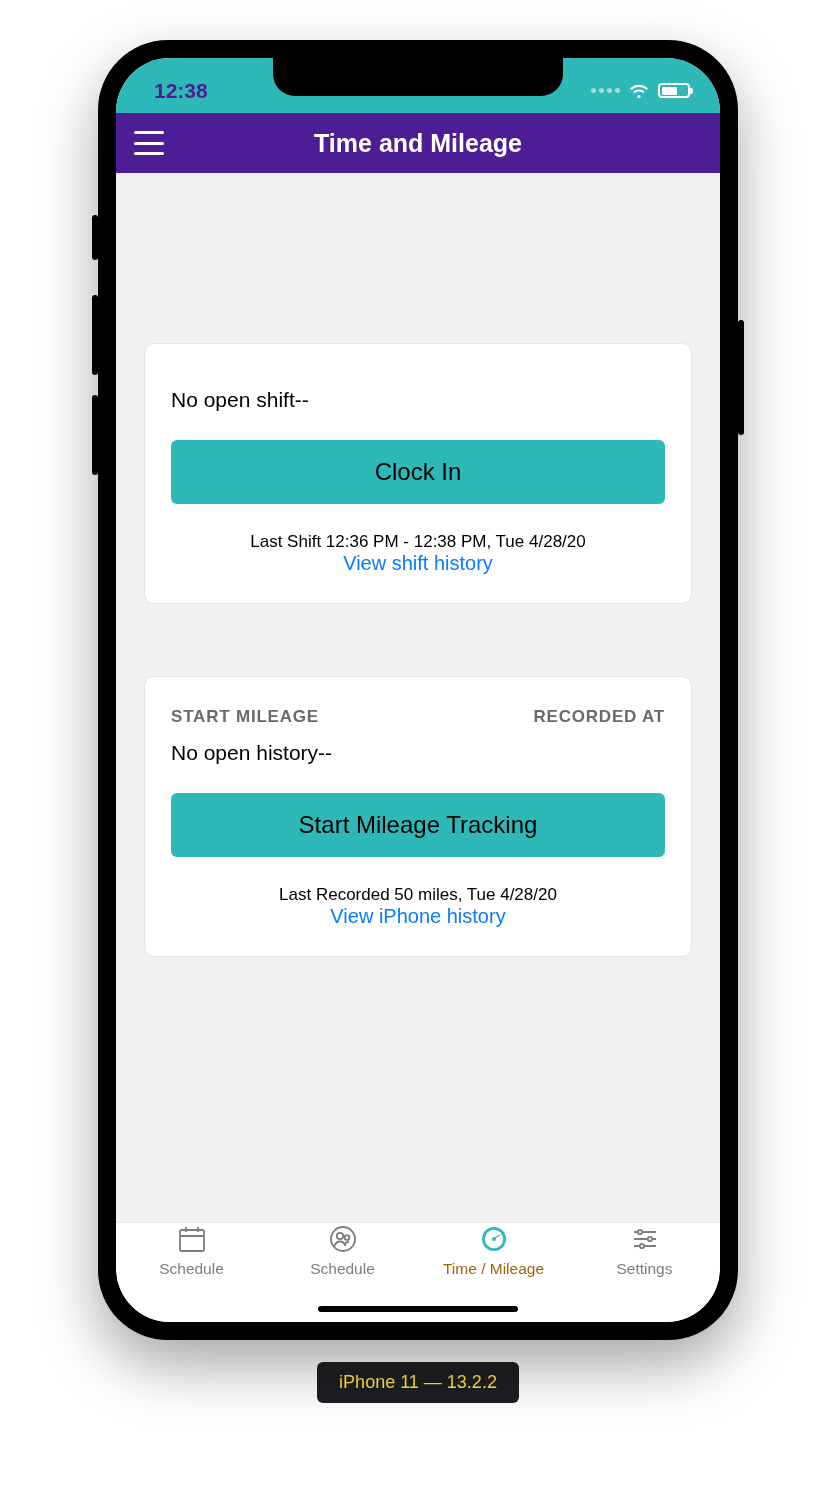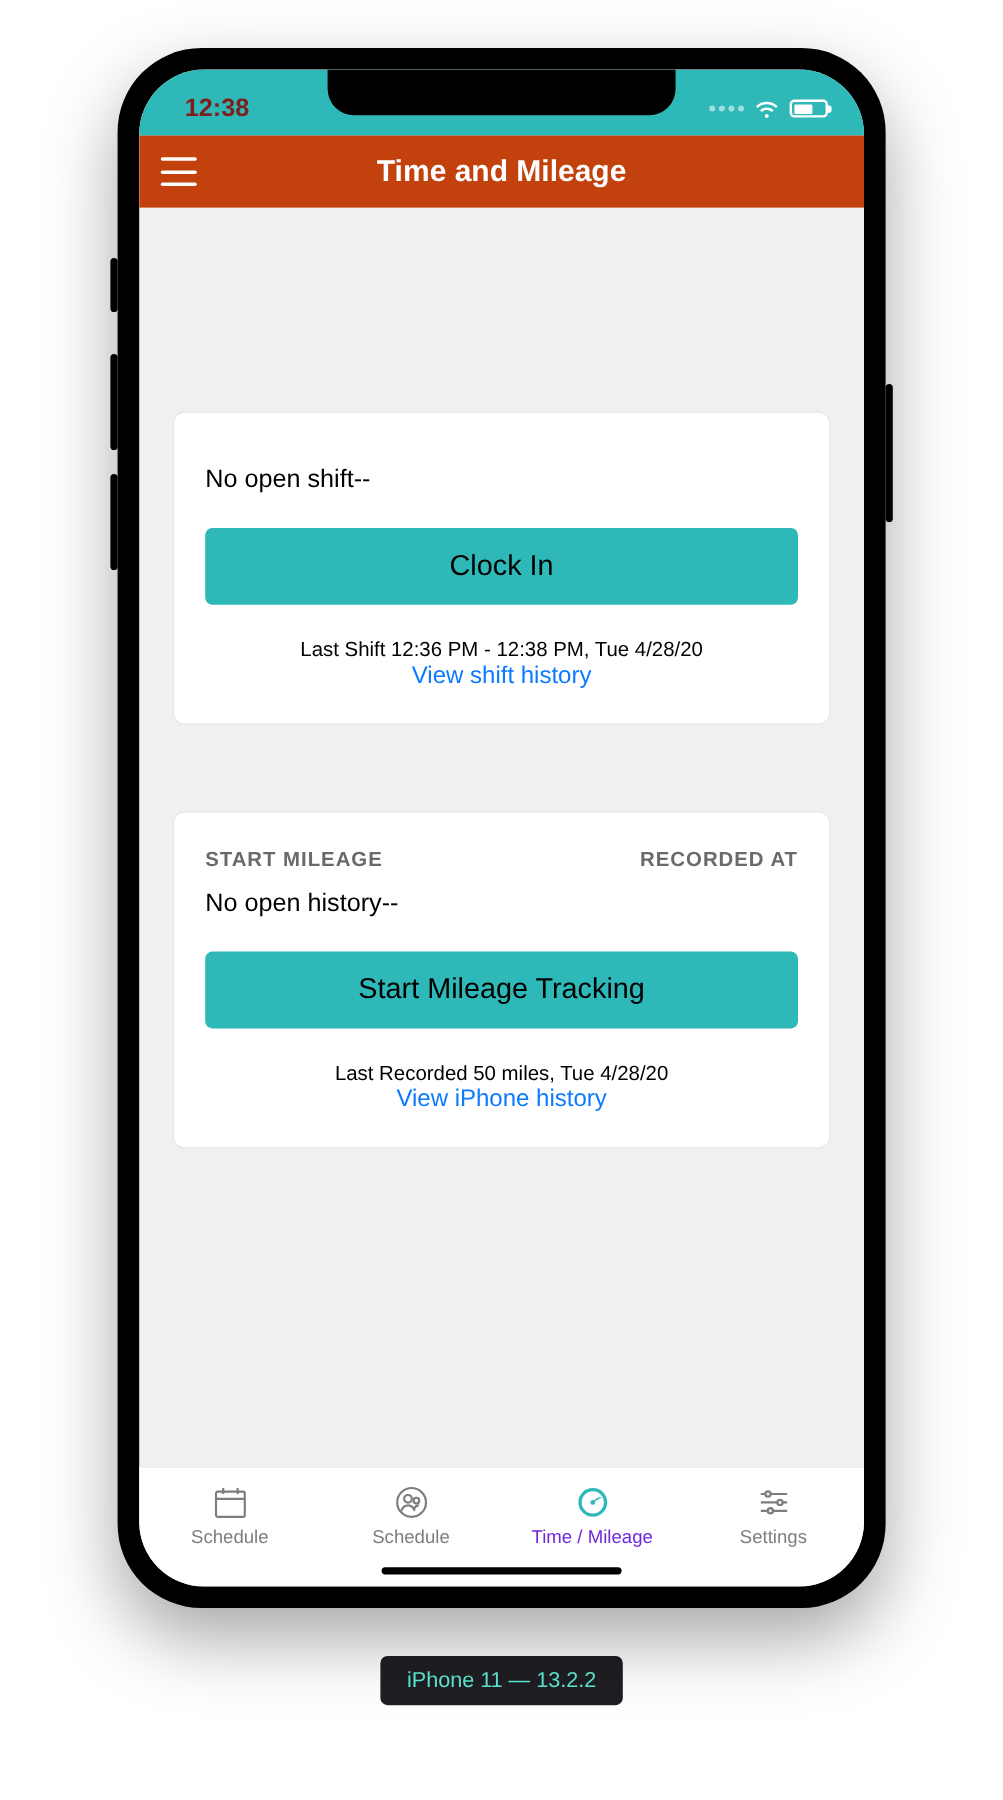--- a/index.html
+++ b/index.html
@@ -46,33 +46,33 @@
       border-bottom-right-radius: 22px;
       z-index: 50;
     }
     .status-bar {
       height: 55px;
       background: #2fb8b8;
       display: flex;
       align-items: center;
       justify-content: space-between;
       padding: 10px 30px 0 38px;
-      color: #7f1d1d;
+      color: #4c1d95;
     }
     .status-time { font-size: 21px; font-weight: 600; }
     .status-icons { display:flex; align-items:center; gap:8px; }
     .dots { display:flex; gap:3px; align-items:center; opacity:0.55; }
     .dots span { width:5px; height:5px; border-radius:50%; background:#fff; }
     .wifi-ic { width:22px; height:18px; }
     .batt { width:32px; height:15px; border:2px solid #fff; border-radius:4px; position:relative; display:flex; align-items:center; padding:1.5px; }
     .batt::after { content:""; position:absolute; right:-5px; top:3px; width:3px; height:6px; background:#fff; border-radius:0 2px 2px 0; }
     .batt-fill { background:#fff; height:100%; width:60%; border-radius:1px; }
     .nav-bar {
       height: 60px;
-      background: #c2410c;
+      background: #4c1d95;
       display:flex;
       align-items:center;
       padding: 0 18px;
       position:relative;
     }
     .hamburger { width:30px; height:24px; display:flex; flex-direction:column; justify-content:space-between; cursor:pointer; }
     .hamburger span { height:3px; background:#fff; border-radius:2px; width:100%; }
     .nav-title { position:absolute; left:0; right:0; text-align:center; color:#fff; font-size:25px; font-weight:600; pointer-events:none; }
     .content { flex:1; overflow:auto; padding: 170px 28px 0 28px; }
     .card {
@@ -92,29 +92,29 @@
     }
     .sub-text { text-align:center; font-size:17px; color:#000; margin-top:28px; }
     .link { text-align:center; color:#0a7aff; font-size:20px; cursor:pointer; }
     .tab-bar {
       height:100px;
       background:#fff;
       border-top:1px solid #e6e6e6;
       display:flex;
       padding-bottom:18px;
     }
-    .tab { flex:1; display:flex; flex-direction:column; align-items:center; justify-content:center; gap:5px; cursor:pointer; color:#7d7d7d; }
-    .tab.active { color:#6d28d9; }
+    .tab { flex:1; display:flex; flex-direction:column; align-items:center; gap:5px; cursor:pointer; color:#7d7d7d; }
+    .tab.active { color:#a16207; }
     .tab-label { font-size:15.5px; }
     .tab-icon { width:32px; height:32px; }
     .home-ind { position:absolute; bottom:10px; left:50%; transform:translateX(-50%); width:200px; height:6px; background:#000; border-radius:4px; z-index:40; }
     .device-label {
-      margin-top: 40px;
+      margin-top: 22px;
       background:#1f1f23;
-      color:#5eead4;
+      color:#fde047;
       font-size:18px;
       padding:10px 22px;
       border-radius:6px;
     }
   </style>
 </head>
 <body>
 
 <div class="phone-frame">
   <div class="side-btn side-l1"></div>

